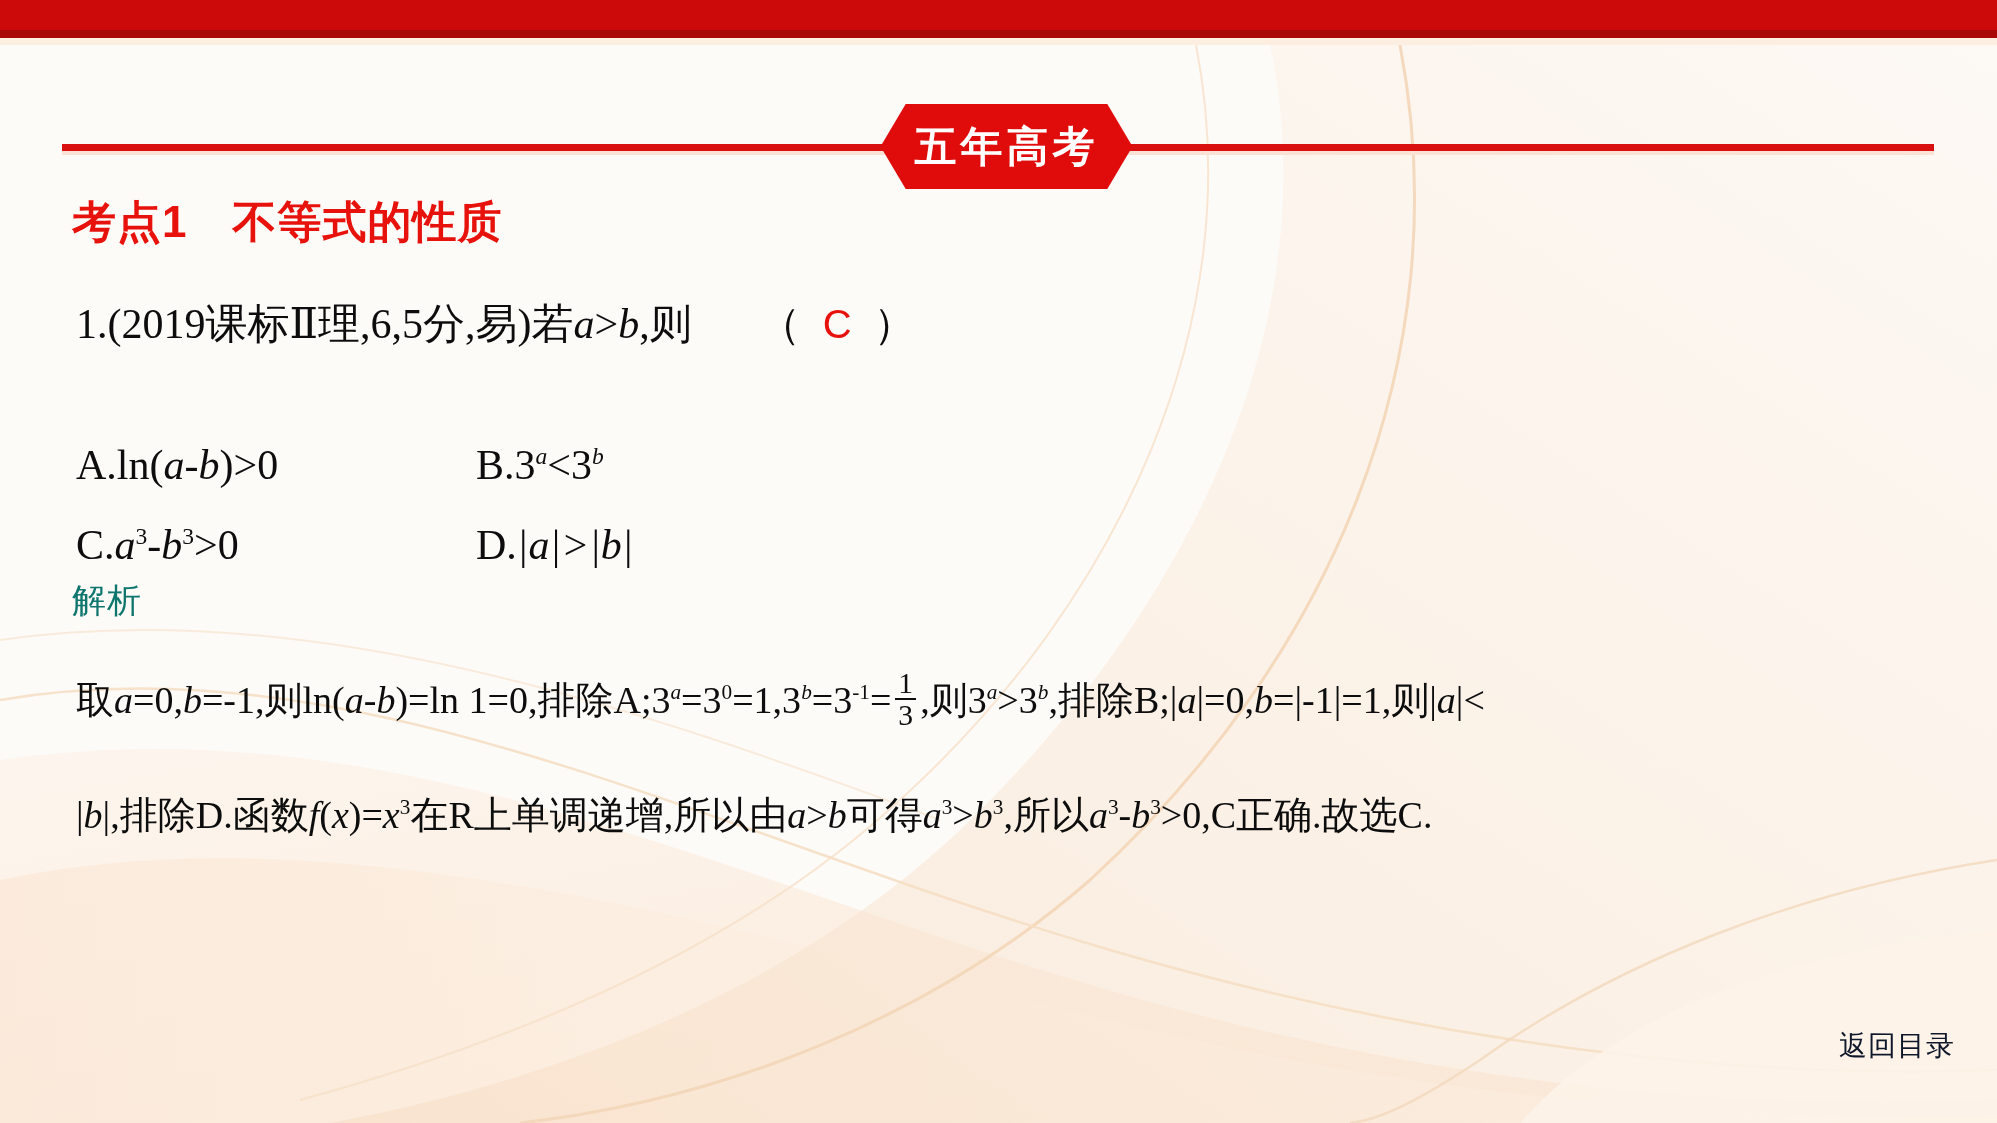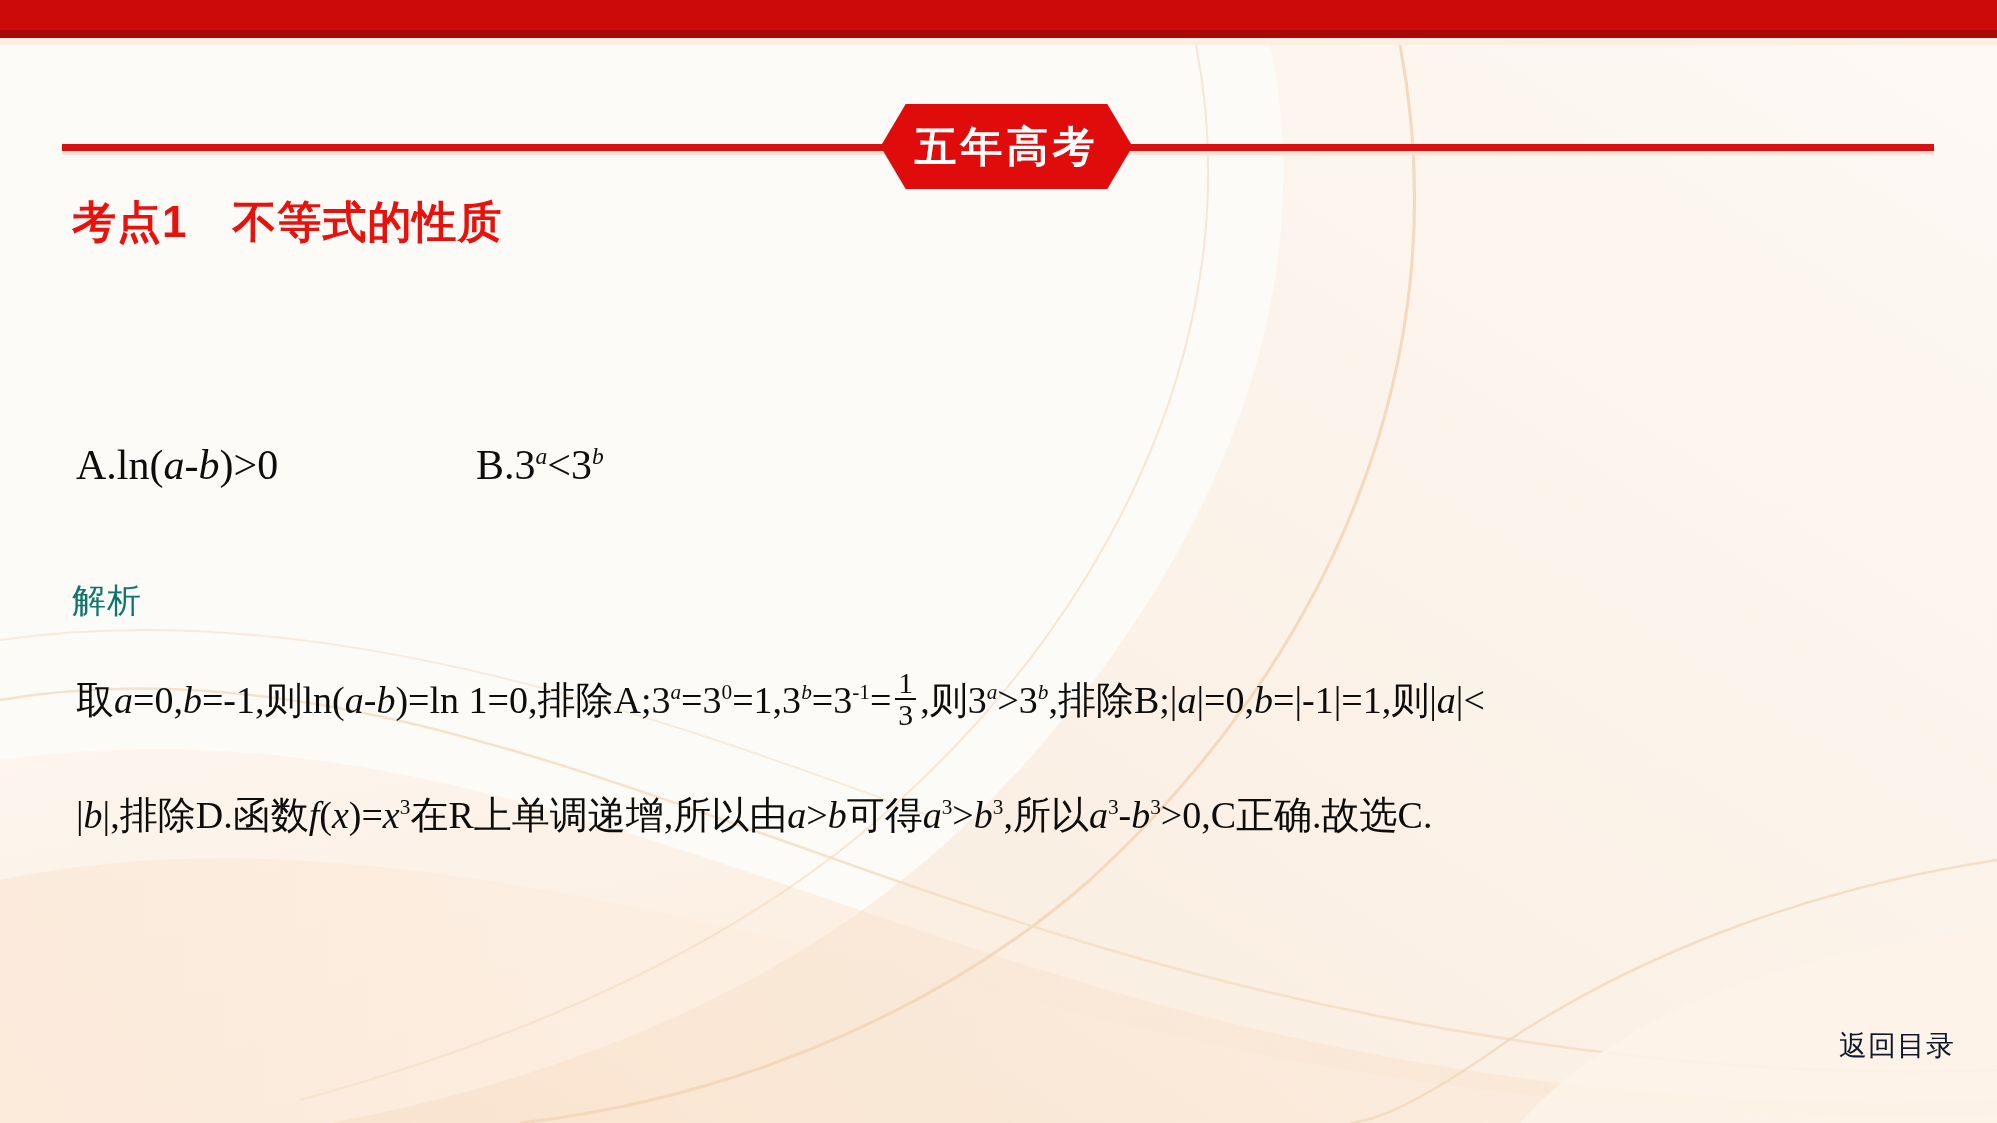--- a/index.html
+++ b/index.html
@@ -244,26 +244,35 @@
   <div class="banner-rule-hl"></div>
   <div class="banner-chip">
     <span class="banner-chip-text">五年高考</span>
   </div>
 </div>
 
 <div class="content">
 
   <div class="kaodian">考点1　不等式的性质</div>
 
+  <div class="qline q-stem">
+    <span>1.</span><span>(2019课标Ⅱ理,6,5分,易)</span><span>若</span><em class="ital">a</em><span>&gt;</span><em class="ital">b</em><span>,则</span>
+    <span style="display:inline-block;width:46px"></span>
+    <span class="answer-paren">（</span><span class="answer-letter">C</span><span class="answer-paren">）</span>
+  </div>
 
   <div class="opt-row opt-row-1">
     <span><span>A.</span><span>ln(</span><em class="ital">a</em><span>-</span><em class="ital">b</em><span>)&gt;0</span></span>
     <span class="opt-b"><span>B.</span><span>3</span><sup>a</sup><span>&lt;</span><span>3</span><sup>b</sup></span>
   </div>
 
+  <div class="opt-row opt-row-2">
+    <span><span>C.</span><em class="ital">a</em><sup class="up">3</sup><span>-</span><em class="ital">b</em><sup class="up">3</sup><span>&gt;0</span></span>
+    <span class="opt-d"><span>D.</span><em class="ital">|a|&gt;|b|</em></span>
+  </div>
 
   <div class="jiexi-label">解析</div>
 
   <div class="sol-line sol-line-1">
     <span>取</span><em class="ital">a</em><span>=0,</span><em class="ital">b</em><span>=-1,则ln(</span><em class="ital">a</em><span>-</span><em class="ital">b</em><span>)=ln 1=0,排除A;3</span><sup>a</sup><span>=3</span><sup class="up">0</sup><span>=1,3</span><sup>b</sup><span>=3</span><sup class="up">-1</sup><span>=</span><span class="frac"><span class="num">1</span><span class="den">3</span></span><span>,则3</span><sup>a</sup><span>&gt;3</span><sup>b</sup><span>,排除B;|</span><em class="ital">a</em><span>|=0,</span><em class="ital">b</em><span>=|-1|=1,则|</span><em class="ital">a</em><span>|&lt;</span>
   </div>
 
   <div class="sol-line sol-line-2">
     <span>|</span><em class="ital">b</em><span>|,排除D.函数</span><em class="ital">f</em><span>(</span><em class="ital">x</em><span>)=</span><em class="ital">x</em><sup class="up">3</sup><span>在R上单调递增,所以由</span><em class="ital">a</em><span>&gt;</span><em class="ital">b</em><span>可得</span><em class="ital">a</em><sup class="up">3</sup><span>&gt;</span><em class="ital">b</em><sup class="up">3</sup><span>,所以</span><em class="ital">a</em><sup class="up">3</sup><span>-</span><em class="ital">b</em><sup class="up">3</sup><span>&gt;0,C正确.故选C.</span>
   </div>

